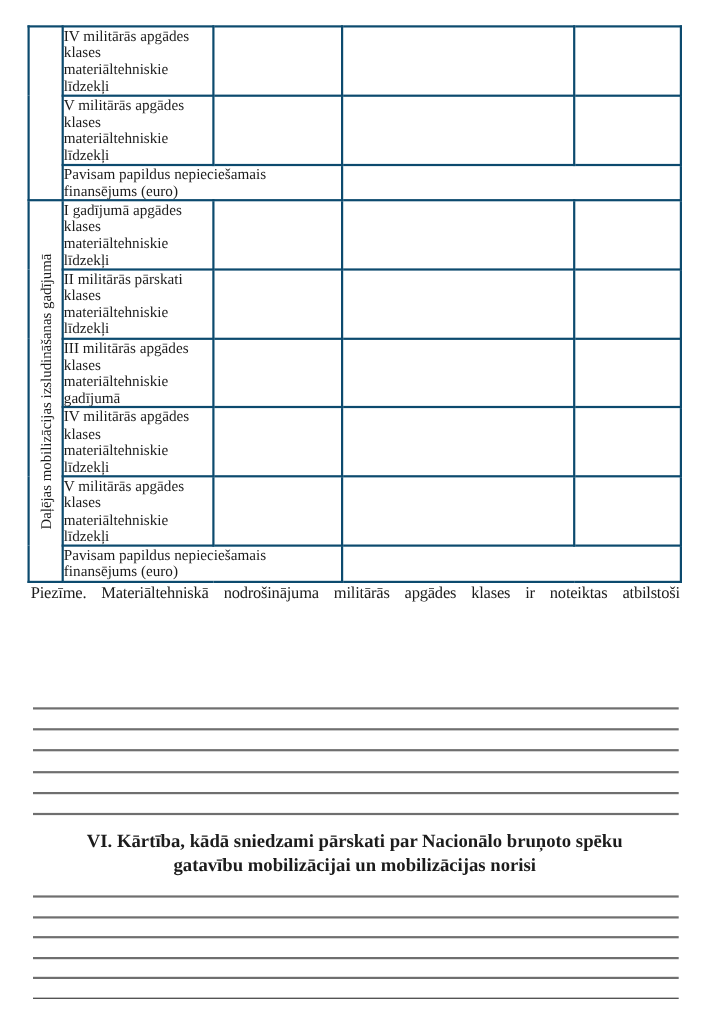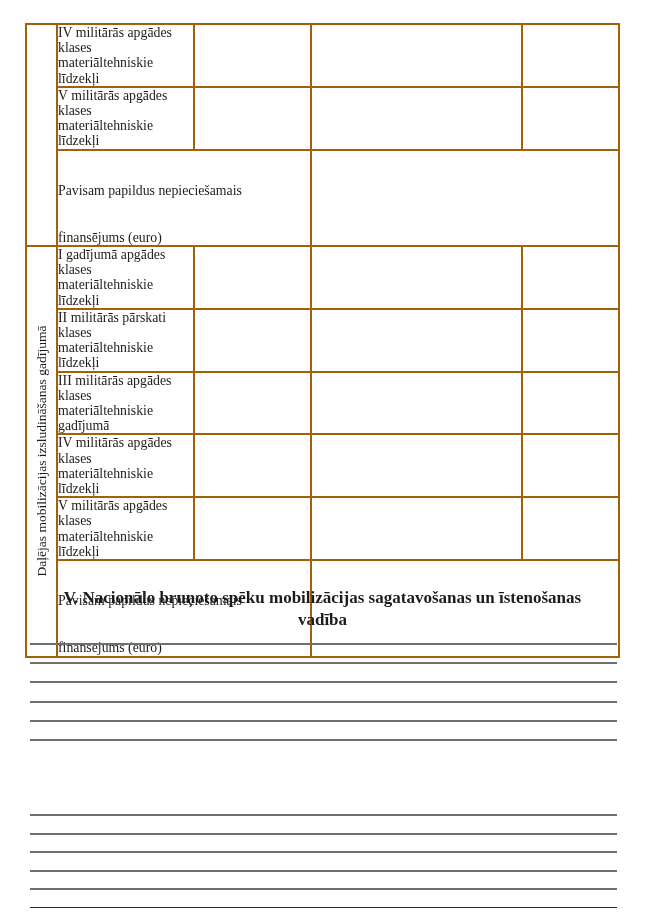--- a/index.html
+++ b/index.html
@@ -5,27 +5,27 @@
   html,body{margin:0;padding:0;background:#fff;}
   .page{
     position:relative;width:645px;height:919px;background:#ffffff;
     font-family:"Liberation Serif","DejaVu Serif",serif;color:#1c1c1c;overflow:hidden;
   }
   
   .tbl{
     position:absolute;left:25px;top:23px;width:595px;
     border-collapse:collapse;table-layout:fixed;
   }
-  .tbl td{border:2px solid #a16207;vertical-align:top;padding:0;}
+  .tbl td{border:2px solid #0c4a6e;vertical-align:top;padding:0;}
   .c0{width:31px}.c1{width:137px}.c2{width:117px}.c3{width:211px}.c4{width:97px}
   .lbl{
     font-size:13.8px;line-height:15.2px;padding:1px 3px 0 5px;
     white-space:pre-line;
   }
-  .lbl .ln{white-space:normal;margin-top:32px;}
+  .lbl .ln{white-space:normal;}
   .it{}
   .vcell{position:relative;}
   .vtext{
     position:absolute;left:50%;top:50%;
     transform:translate(-50%,-50%) rotate(-90deg);
     white-space:nowrap;font-size:13.5px;color:#1c1c1c;
   }
   
   .note{position:absolute;left:28px;top:530px;width:590px;font-size:15px;line-height:20.5px;}
   .note .j{text-align:justify;text-align-last:justify;letter-spacing:-0.2px;}
@@ -132,34 +132,35 @@
         <td></td>
       </tr>
       <tr style="height:33px">
         <td class="lbl" colspan="2"><div class="ln">Pavisam papildus nepieciešamais</div><div class="ln"><span>finansējums (</span><span class="it">euro</span><span>)</span></div></td>
         <td colspan="2"></td>
       </tr>
     </tbody>
   </table>
 
   <div class="note">
+    <div class="j">Piezīme. Materiāltehniskā nodrošinājuma militārās apgādes klases ir noteiktas atbilstoši</div>
   </div>
 
-  <div class="heading h-v">V. Nacionālo bruņoto spēku mobilizācijas sagatavošanas un īstenošanas
-vadība</div>
 
   <div class="rules rules-1">
     <div class="rule"></div>
     <div class="rule"></div>
     <div class="rule"></div>
     <div class="rule"></div>
     <div class="rule"></div>
     <div class="rule"></div>
   </div>
 
+  <div class="heading h-vi">VI. Kārtība, kādā sniedzami pārskati par Nacionālo bruņoto spēku
+gatavību mobilizācijai un mobilizācijas norisi</div>
 
   <div class="rules rules-2">
     <div class="rule"></div>
     <div class="rule"></div>
     <div class="rule"></div>
     <div class="rule"></div>
     <div class="rule"></div>
     <div class="rule rule-dark"></div>
   </div>
 

